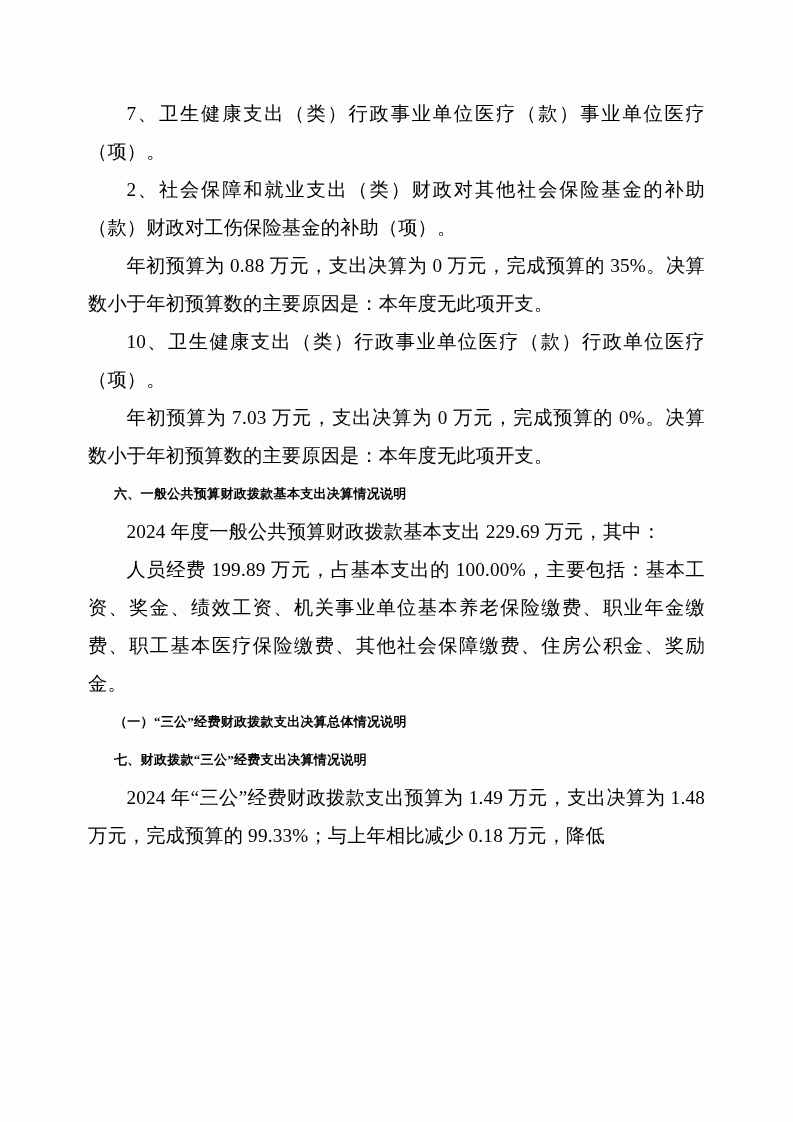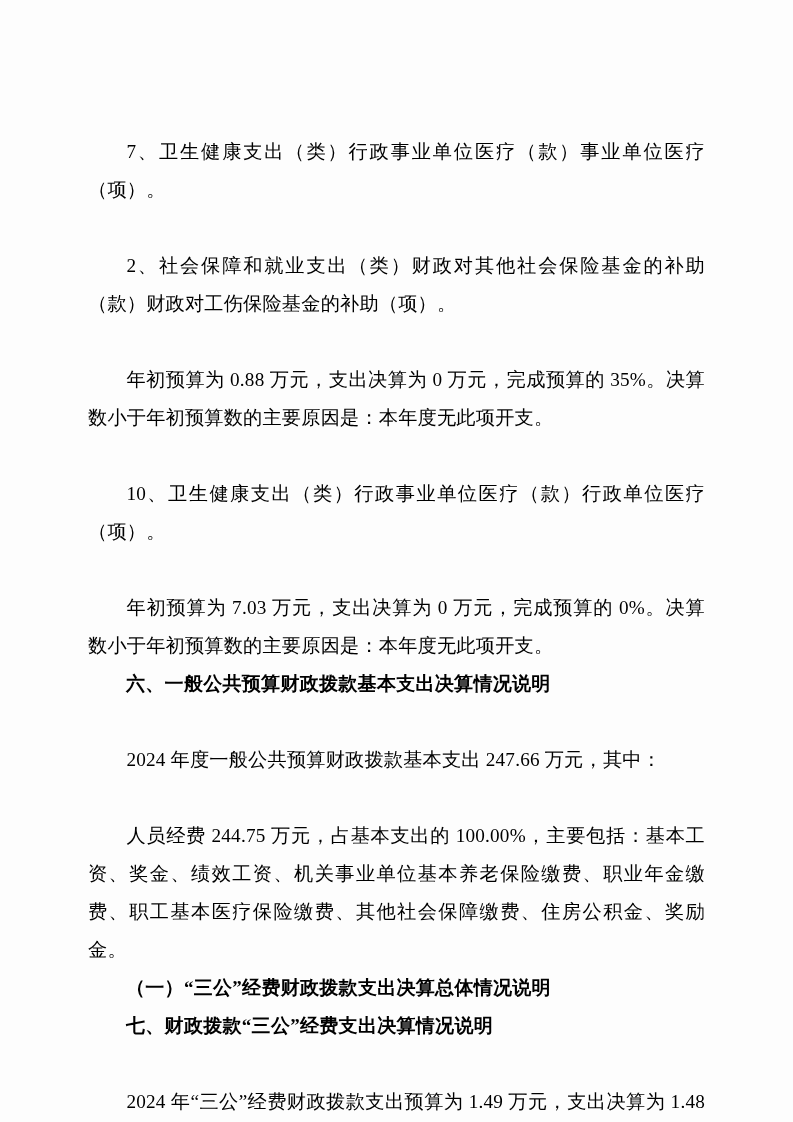--- a/index.html
+++ b/index.html
@@ -28,43 +28,42 @@
   p.para {
     margin: 0 0 0 0;
     font-size: 19.2px;
     line-height: 38px;
     text-align: justify;
     text-justify: inter-ideograph;
     letter-spacing: 0.2px;
   }
   p.indent {
     text-indent: 2em;
-    margin-top: 38px;
   }
   p.heading {
     font-weight: bold;
     text-indent: 2em;
-    font-size: 19px;
+    font-size: 13px;
     line-height: 38px;
     margin: 0;
     letter-spacing: 0.3px;
   }
 </style>
 </head>
 <body>
 
 <div class="page">
   <div class="doc-body">
 
     <p class="para indent">7、卫生健康支出（类）行政事业单位医疗（款）事业单位医疗（项）。</p>
     <p class="para indent">2、社会保障和就业支出（类）财政对其他社会保险基金的补助（款）财政对工伤保险基金的补助（项）。</p>
     <p class="para indent">年初预算为 0.88 万元，支出决算为 0 万元，完成预算的 35%。决算数小于年初预算数的主要原因是：本年度无此项开支。</p>
     <p class="para indent">10、卫生健康支出（类）行政事业单位医疗（款）行政单位医疗（项）。</p>
     <p class="para indent">年初预算为 7.03 万元，支出决算为 0 万元，完成预算的 0%。决算数小于年初预算数的主要原因是：本年度无此项开支。</p>
     <p class="heading">六、一般公共预算财政拨款基本支出决算情况说明</p>
-    <p class="para indent">2024 年度一般公共预算财政拨款基本支出 247.66 万元，其中：</p>
-    <p class="para indent">人员经费 244.75 万元，占基本支出的 100.00%，主要包括：基本工资、奖金、绩效工资、机关事业单位基本养老保险缴费、职业年金缴费、职工基本医疗保险缴费、其他社会保障缴费、住房公积金、奖励金。</p>
+    <p class="para indent">2024 年度一般公共预算财政拨款基本支出 229.69 万元，其中：</p>
+    <p class="para indent">人员经费 199.89 万元，占基本支出的 100.00%，主要包括：基本工资、奖金、绩效工资、机关事业单位基本养老保险缴费、职业年金缴费、职工基本医疗保险缴费、其他社会保障缴费、住房公积金、奖励金。</p>
     <p class="heading">（一）“三公”经费财政拨款支出决算总体情况说明</p>
     <p class="heading">七、财政拨款“三公”经费支出决算情况说明</p>
     <p class="para indent">2024 年“三公”经费财政拨款支出预算为 1.49 万元，支出决算为 1.48 万元，完成预算的 99.33%；与上年相比减少 0.18 万元，降低</p>
 
   </div>
 </div>
 
 </body></html>

